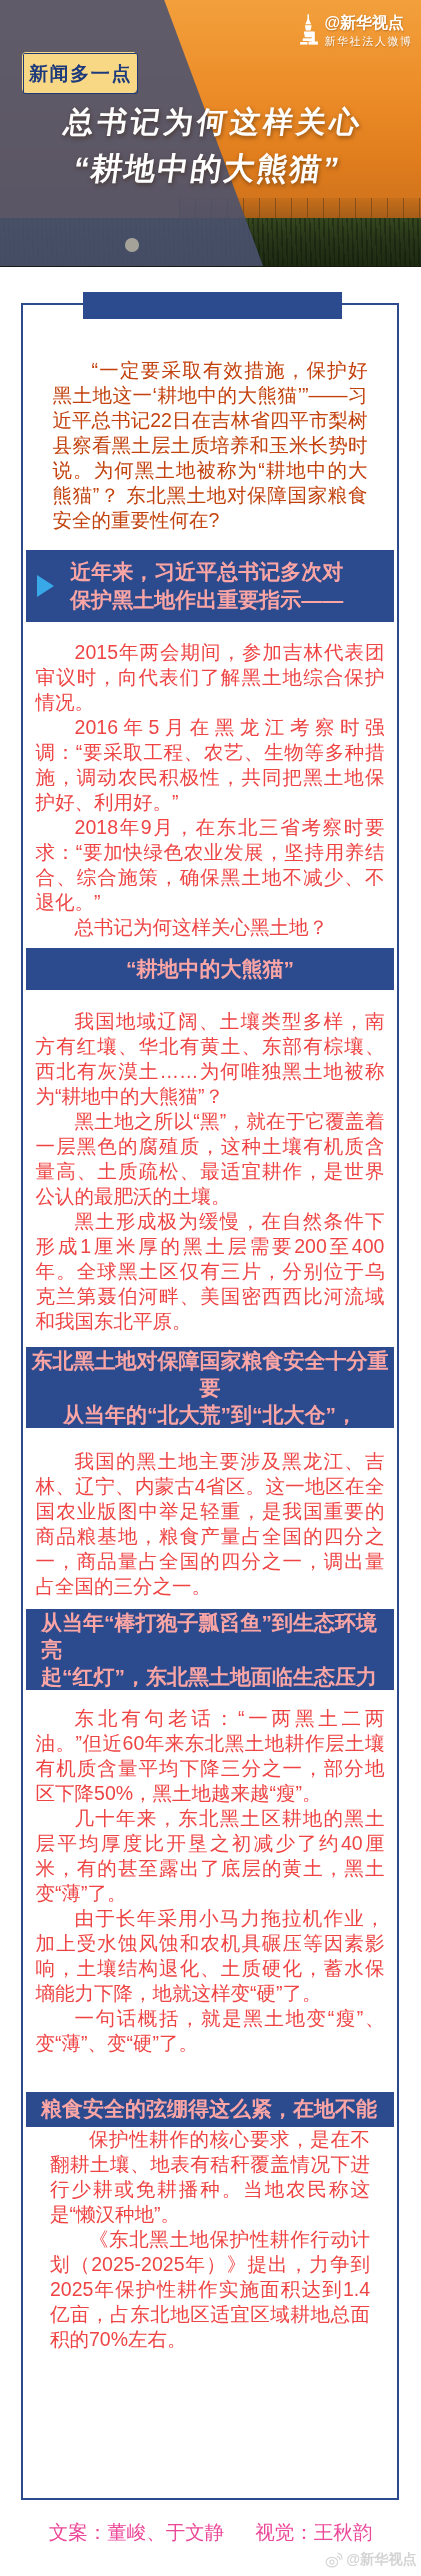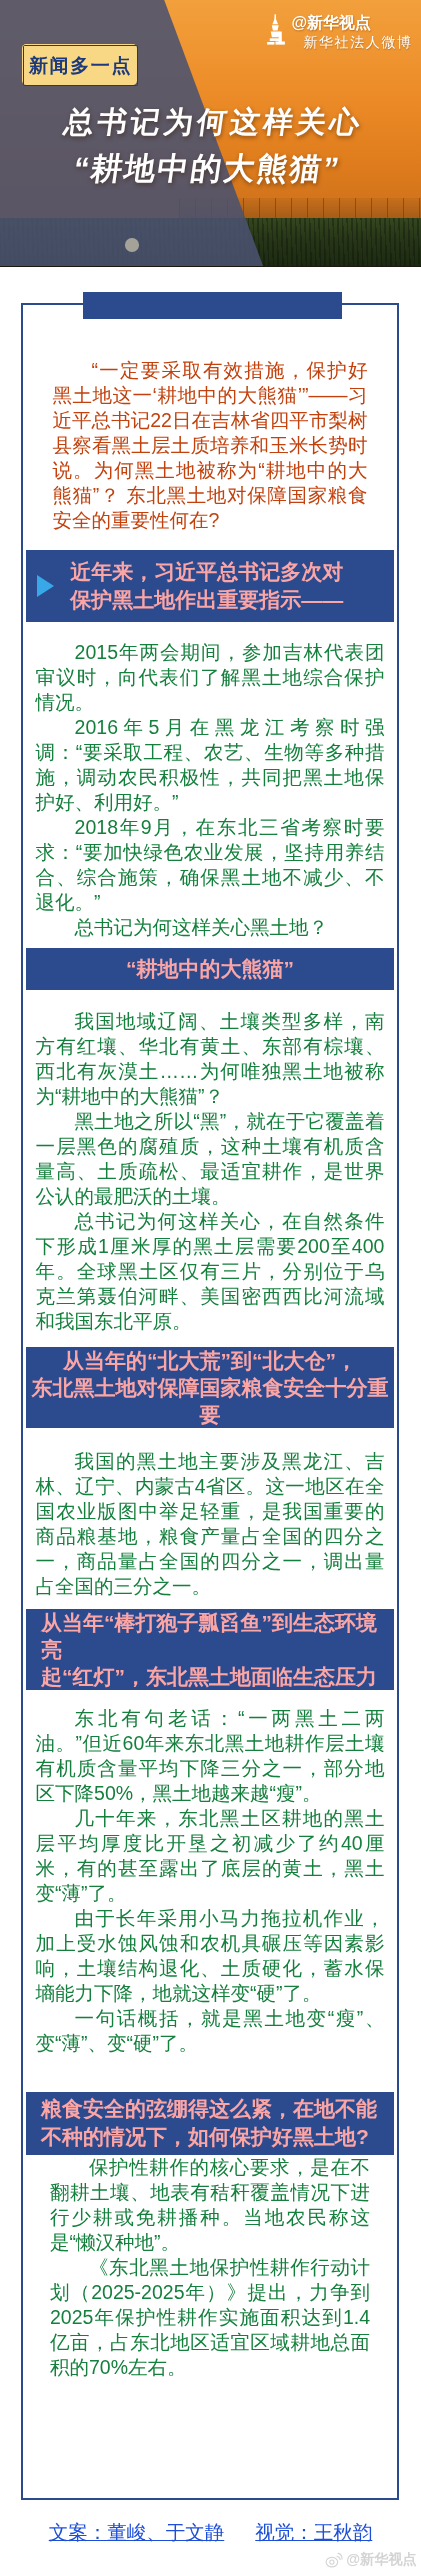--- a/index.html
+++ b/index.html
@@ -25,48 +25,48 @@
   .s7{left:380px;top:232px;width:26px;height:17px;}
   .field{position:absolute;left:0;bottom:0;width:421px;height:48px;
          background:
            repeating-linear-gradient(88deg,rgba(10,16,6,.35) 0 1.6px,transparent 1.6px 4.7px),
            linear-gradient(180deg,#35471f 0%,#273618 45%,#1c2a12 100%);}
   .overlay{position:absolute;inset:0;background:rgba(74,82,112,.88);
            clip-path:polygon(0 0,39% 0,62.5% 100%,0 100%);}
   .sun{position:absolute;left:125px;top:238px;width:13.7px;height:13.7px;border-radius:50%;
        background:rgba(244,233,196,.55);}
 
-  .badge{position:absolute;left:22px;top:44px;width:115px;height:41px;border-radius:4.2px;
+  .badge{position:absolute;left:22px;top:52px;width:115px;height:41px;border-radius:4.2px;
          background:#f8d884;box-sizing:border-box;padding:1px;}
   .badge-inner{width:100%;height:100%;border:1.6px solid #1d3a7c;border-radius:1.6px;
                display:flex;align-items:center;justify-content:center;}
   .badge-inner span{color:#1d3a7c;font-size:19px;font-weight:bold;letter-spacing:1.6px;
                     font-family:"Liberation Serif","DejaVu Serif",serif;}
 
   .logo{position:absolute;right:8.4px;top:13.7px;display:flex;align-items:flex-start;gap:4.2px;}
   .logo-text{display:flex;flex-direction:column;}
   .logo-handle{color:#ffffff;font-size:16px;font-weight:bold;line-height:18px;
                text-shadow:0.5px 1.1px 1.6px rgba(120,60,0,.45);}
-  .logo-sub{color:#ffffff;font-size:14px;letter-spacing:1.6px;margin-top:2.6px;
-            text-shadow:0.5px 0.5px 1.1px rgba(120,60,0,.4);margin-left:12px;}
+  .logo-sub{color:#ffffff;font-size:11px;letter-spacing:1.6px;margin-top:2.6px;
+            text-shadow:0.5px 0.5px 1.1px rgba(120,60,0,.4);}
 
   .hero-title{position:absolute;left:0;top:105px;width:100%;text-align:center;color:#ffffff;
               font-weight:bold;transform:skewX(-8deg);
               text-shadow:1.1px 2.1px 4.2px rgba(50,25,0,.5);}
   .hero-title .t1{font-size:29.5px;letter-spacing:3.7px;line-height:33px;}
   .hero-title .t2{font-size:31px;letter-spacing:2.1px;line-height:34px;margin-top:13.7px;}
 
   
   .tab{position:absolute;left:83px;top:292px;width:259px;height:27px;background:#2c4b8f;z-index:3;}
   .box{position:absolute;left:21px;top:303px;width:378px;height:2197px;box-sizing:border-box;
        border:2.6px solid #2c4b8f;background:#ffffff;z-index:2;}
 
   .quote{margin:53px 29.5px 0 29.5px;font-size:19.5px;line-height:25px;color:#c2410c;
          text-indent:2em;text-align:justify;}
-  .para{margin:0 12.6px;font-size:19.5px;line-height:25px;color:#15803d;
+  .para{margin:0 12.6px;font-size:19.5px;line-height:25px;color:#ef4444;
         text-indent:2em;text-align:justify;}
   .para.narrow{margin:0 27px;}
   .mt-first{margin-top:18.4px;}
 
   .banner{background:#2c4b8f;color:#fca5a5;font-weight:bold;font-size:21px;
           margin:0 3.2px;box-sizing:border-box;}
   .banner .bl{line-height:28.4px;}
   .arrow-banner{position:relative;margin-top:17.4px;padding:7.4px 10.5px 7.4px 44px;text-align:left;}
   .tri{position:absolute;left:10.5px;top:50%;transform:translateY(-50%);width:0;height:0;
        border-left:17px solid #38a8e8;border-top:11.6px solid transparent;
@@ -79,21 +79,21 @@
   .b3{margin-top:10px;}
   .b4{margin-top:36px;padding:3.2px 0 3.2px 14.8px;}
   .b4 .bl{line-height:28.4px;}
   .g39{margin-top:20.5px;}
   .g64{margin-top:16px;}
   .g65{margin-top:34px;}
   .g36{margin-top:19px;}
 
   
   .credits{position:absolute;left:0;top:2519px;width:100%;text-align:center;
-           font-size:19.5px;color:#1d4ed8;text-decoration:underline;}
+           font-size:19.5px;color:#ec4899;}
   .credits .gap{display:inline-block;width:31px;}
   .watermark{position:absolute;right:4.2px;top:2550px;display:flex;align-items:center;gap:3.2px;
              color:#d4d4d4;font-size:14.2px;font-weight:bold;}
 </style>
 </head>
 <body>
 
 <div class="hero">
   <div class="sky"></div>
   <div class="arcs"></div>
@@ -155,42 +155,41 @@
   <p class="para">2016年5月在黑龙江考察时强调：“要采取工程、农艺、生物等多种措施，调动农民积极性，共同把黑土地保护好、利用好。”</p>
   <p class="para">2018年9月，在东北三省考察时要求：“要加快绿色农业发展，坚持用养结合、综合施策，确保黑土地不减少、不退化。”</p>
   <p class="para">总书记为何这样关心黑土地？</p>
 
   <div class="banner single-banner">
     <div class="bl">“耕地中的大熊猫”</div>
   </div>
 
   <p class="para g36">我国地域辽阔、土壤类型多样，南方有红壤、华北有黄土、东部有棕壤、西北有灰漠土……为何唯独黑土地被称为“耕地中的大熊猫”？</p>
   <p class="para">黑土地之所以“黑”，就在于它覆盖着一层黑色的腐殖质，这种土壤有机质含量高、土质疏松、最适宜耕作，是世界公认的最肥沃的土壤。</p>
-  <p class="para">总书记为何这样关心，在自然条件下形成1厘米厚的黑土层需要200至400年。全球黑土区仅有三片，分别位于乌克兰第聂伯河畔、美国密西西比河流域和我国东北平原。</p>
+  <p class="para">黑土形成极为缓慢，在自然条件下形成1厘米厚的黑土层需要200至400年。全球黑土区仅有三片，分别位于乌克兰第聂伯河畔、美国密西西比河流域和我国东北平原。</p>
 
   <div class="banner center-banner">
+    <div class="bl">东北黑土地对保障国家粮食安全十分重要</div>
     <div class="bl">从当年的“北大荒”到“北大仓”，</div>
-    <div class="bl">东北黑土地对保障国家粮食安全十分重要</div>
   </div>
 
   <p class="para g39">我国的黑土地主要涉及黑龙江、吉林、辽宁、内蒙古4省区。这一地区在全国农业版图中举足轻重，是我国重要的商品粮基地，粮食产量占全国的四分之一，商品量占全国的四分之一，调出量占全国的三分之一。</p>
 
   <div class="banner center-banner left-banner b3">
     <div class="bl">从当年“棒打狍子瓢舀鱼”到生态环境亮</div>
     <div class="bl">起“红灯”，东北黑土地面临生态压力</div>
   </div>
 
   <p class="para g64">东北有句老话：“一两黑土二两油。”但近60年来东北黑土地耕作层土壤有机质含量平均下降三分之一，部分地区下降50%，黑土地越来越“瘦”。</p>
   <p class="para">几十年来，东北黑土区耕地的黑土层平均厚度比开垦之初减少了约40厘米，有的甚至露出了底层的黄土，黑土变“薄”了。</p>
   <p class="para">由于长年采用小马力拖拉机作业，加上受水蚀风蚀和农机具碾压等因素影响，土壤结构退化、土质硬化，蓄水保墒能力下降，地就这样变“硬”了。</p>
   <p class="para">一句话概括，就是黑土地变“瘦”、变“薄”、变“硬”了。</p>
 
   <div class="banner left-banner b4">
     <div class="bl">粮食安全的弦绷得这么紧，在地不能</div>
-    <div class="bl">不种的情况下，如何保护好黑土地?</div>
   </div>
 
   <p class="para narrow">保护性耕作的核心要求，是在不翻耕土壤、地表有秸秆覆盖情况下进行少耕或免耕播种。当地农民称这是“懒汉种地”。</p>
   <p class="para narrow">《东北黑土地保护性耕作行动计划（2025-2025年）》提出，力争到2025年保护性耕作实施面积达到1.4亿亩，占东北地区适宜区域耕地总面积的70%左右。</p>
 
 </section>
 
 <div class="credits">
   <span>文案：董峻、于文静</span><span class="gap"></span><span>视觉：王秋韵</span>
 </div>

